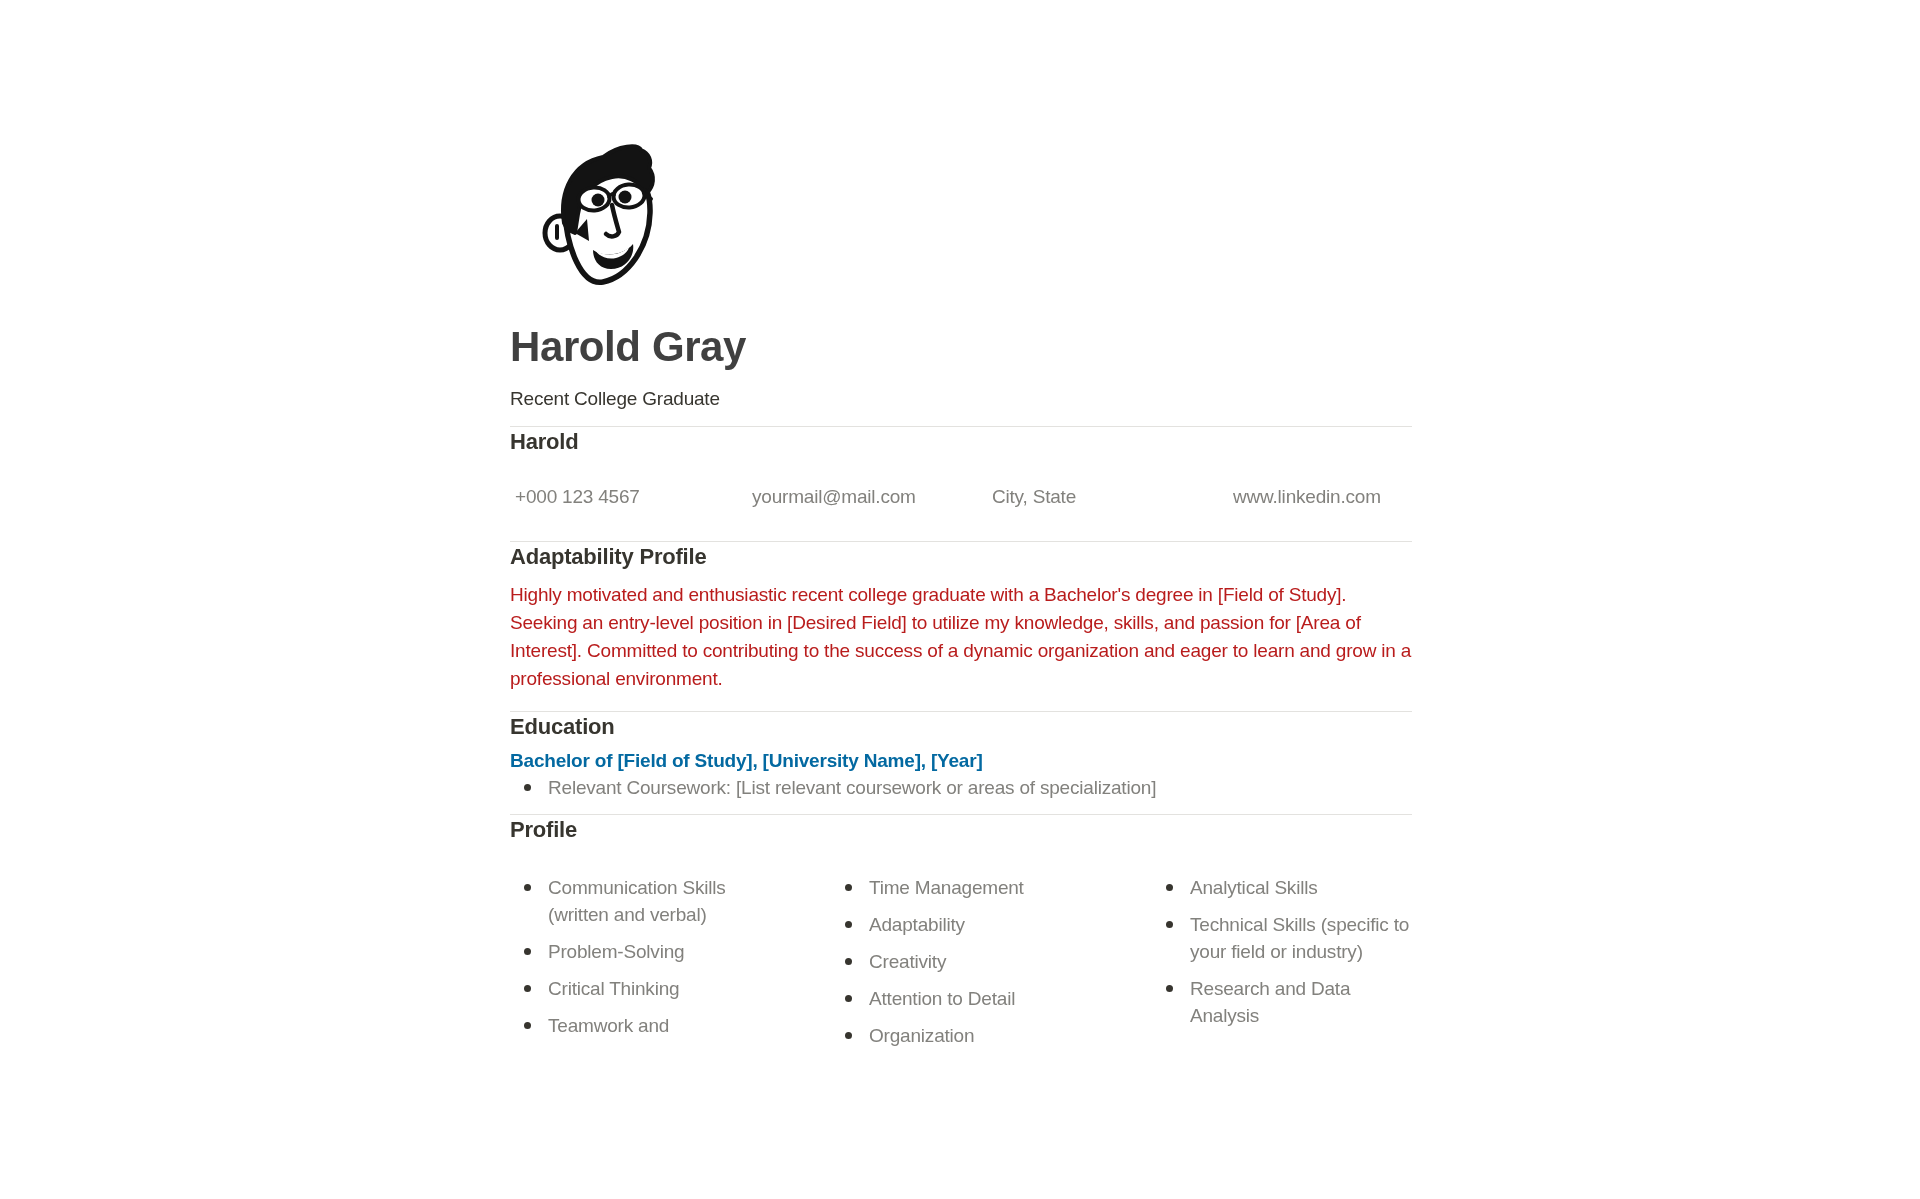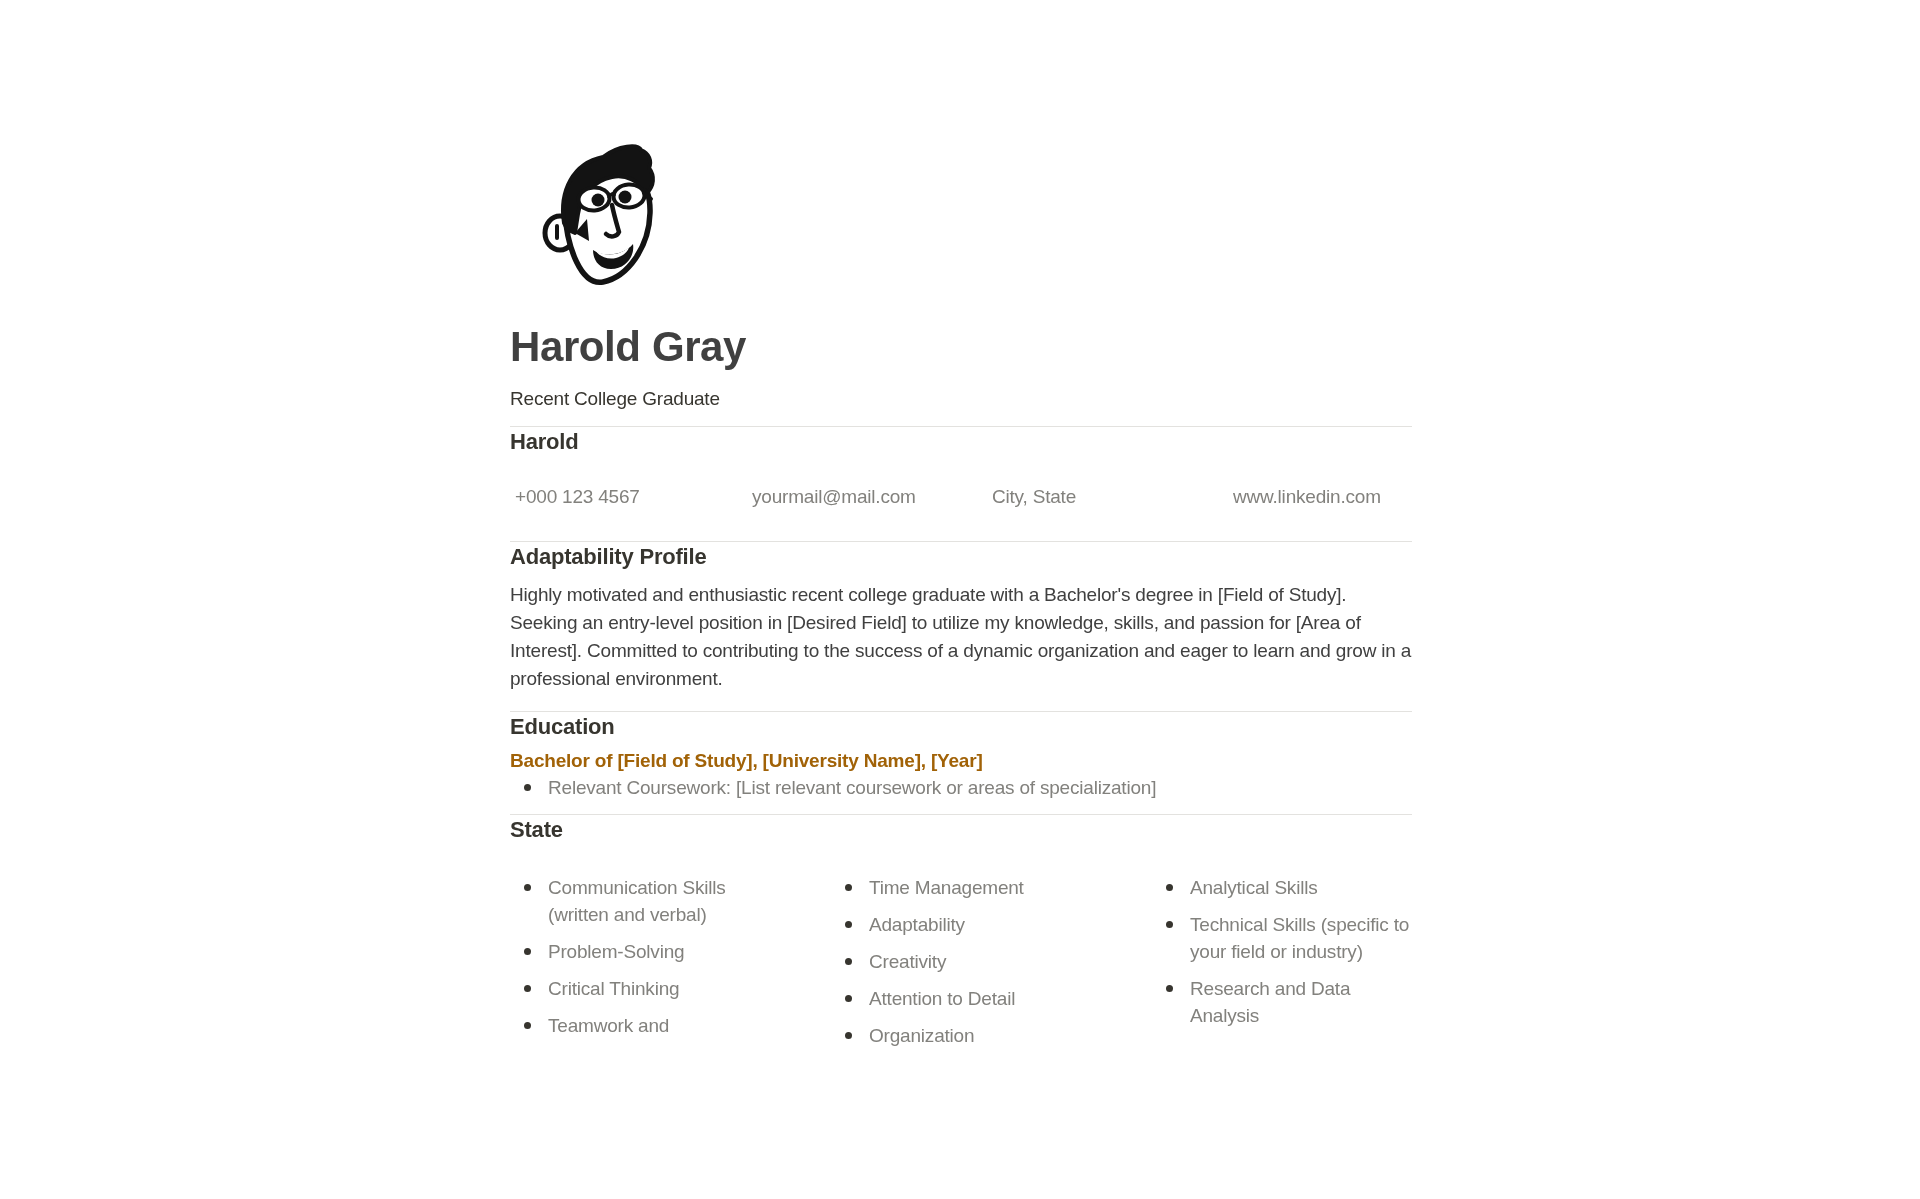--- a/index.html
+++ b/index.html
@@ -42,26 +42,26 @@
     position: absolute; top: 0;
     font-size: 19px; line-height: 26px; color: #82817d; white-space: nowrap; text-align: center;
   }
   .contact-item.c0 { left: 5px; }
   .contact-item.c1 { left: 242px; }
   .contact-item.c2 { left: 482px; }
   .contact-item.c3 { left: 723px; }
 
   .profile-text {
     margin: 10px 0 0 0; width: 902px;
-    font-size: 19px; line-height: 28px; color: #404040;
+    font-size: 19px; line-height: 28px; color: #b91c1c;
   }
 
   .degree {
     margin-top: 7px;
-    font-size: 19px; line-height: 26px; font-weight: 600; color: #a16207;
+    font-size: 19px; line-height: 26px; font-weight: 600; color: #0369a1;
   }
 
   ul.bullet-list { margin: 0; padding: 0 0 0 38px; list-style: none; }
   ul.bullet-list li {
     position: relative; margin-bottom: 10px;
     font-size: 19px; line-height: 27px; color: #82817d;
   }
   ul.bullet-list li::before {
     content: ""; position: absolute; left: -24px; top: 10px;
     width: 7px; height: 7px; border-radius: 50%; background: #37352f;
@@ -122,21 +122,21 @@
     <div class="divider d3"></div>
 
     <h2 class="section-heading mt31">Education</h2>
     <div class="degree">Bachelor of [Field of Study], [University Name], [Year]</div>
     <ul class="bullet-list edu-list">
       <li>Relevant Coursework: [List relevant coursework or areas of specialization]</li>
     </ul>
 
     <div class="divider d4"></div>
 
-    <h2 class="section-heading mt31">State</h2>
+    <h2 class="section-heading mt31">Profile</h2>
     <div class="skills-columns">
       <div class="skill-col">
         <ul class="bullet-list">
           <li>Communication Skills (written and verbal)</li>
           <li>Problem-Solving</li>
           <li>Critical Thinking</li>
           <li>Teamwork and</li>
         </ul>
       </div>
       <div class="skill-col">

